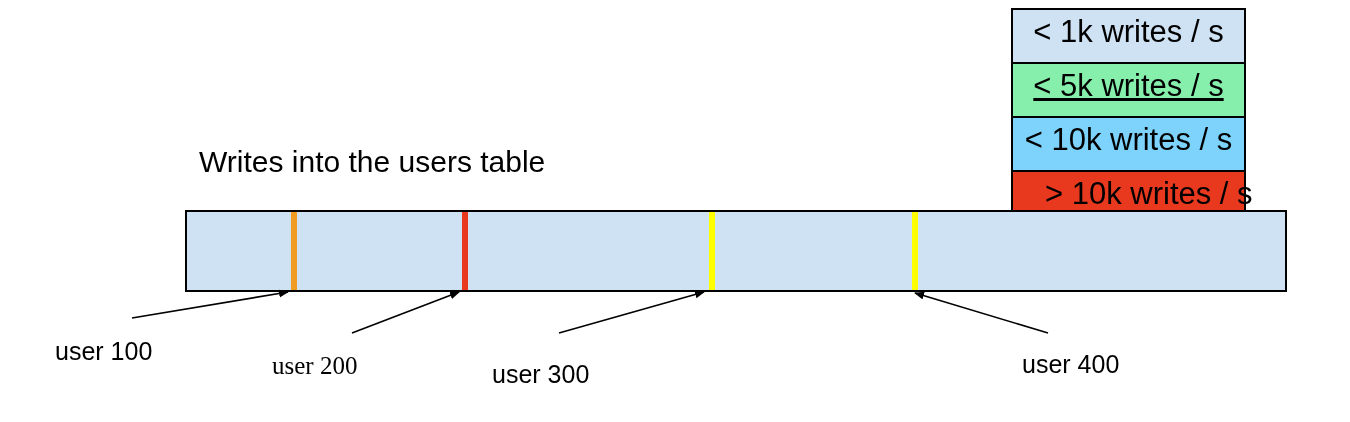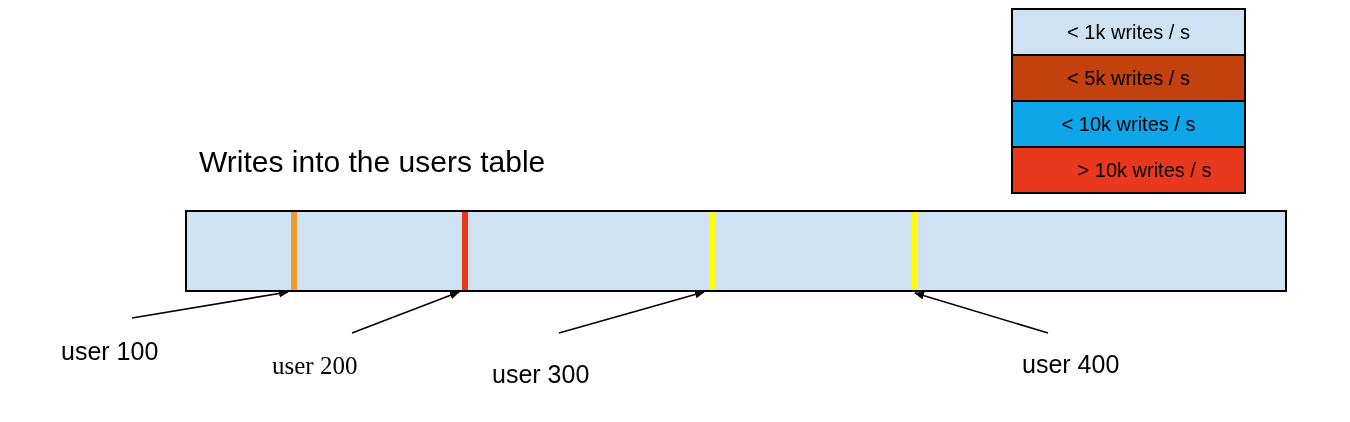--- a/index.html
+++ b/index.html
@@ -25,24 +25,24 @@
   }
   .legend {
     position: absolute;
     left: 1011px;
     top: 8px;
     width: 235px;
     border: 2px solid #000000;
     box-sizing: border-box;
   }
   .legend-item {
-    height: 44px;
+    height: 52px;
     line-height: 44px;
     text-align: center;
-    font-size: 20px;
+    font-size: 31px;
     color: #000000;
     border-top: 2px solid #000000;
     white-space: nowrap;
   }
   .legend-item:first-child {
     border-top: none;
   }
   .table-bar {
     position: absolute;
     left: 185px;
@@ -61,42 +61,42 @@
   .stripe-user-100 { left: 104px; }
   .stripe-user-200 { left: 275px; }
   .stripe-user-300 { left: 522px; }
   .stripe-user-400 { left: 725px; }
   .user-label {
     position: absolute;
     font-size: 25px;
     color: #000000;
     white-space: nowrap;
   }
-  .user-label-100 { left: 61px;  top: 337px; }
+  .user-label-100 { left: 55px;  top: 337px; }
   .user-label-200 { left: 272px; top: 352px; font-family: Liberation Serif, serif; }
   .user-label-300 { left: 492px; top: 360px; }
   .user-label-400 { left: 1022px; top: 350px; }
   .arrows-overlay {
     position: absolute;
     left: 0;
     top: 0;
     pointer-events: none;
   }
 </style>
 </head>
 <body>
 
 <div class="canvas">
 
   <div class="diagram-title">Writes into the users table</div>
 
   <div class="legend">
     <div class="legend-item" style="background: rgb(207, 226, 243);">&lt; 1k writes / s</div>
-    <div class="legend-item" style="background: #c2410c;">&lt; 5k writes / s</div>
-    <div class="legend-item" style="background: #0ea5e9;">&lt; 10k writes / s</div>
+    <div class="legend-item" style="background: #86efac; text-decoration: underline;">&lt; 5k writes / s</div>
+    <div class="legend-item" style="background: #7dd3fc;">&lt; 10k writes / s</div>
     <div class="legend-item" style="background: rgb(232, 57, 31); padding-left: 32px;">&gt; 10k writes / s</div>
   </div>
 
   <div class="table-bar" style="background: rgb(207, 226, 243);">
     <div class="stripe stripe-user-100" style="background: rgb(240, 155, 35);"></div>
     <div class="stripe stripe-user-200" style="background: rgb(232, 57, 31);"></div>
     <div class="stripe stripe-user-300" style="background: rgb(255, 255, 0);"></div>
     <div class="stripe stripe-user-400" style="background: rgb(255, 255, 0);"></div>
   </div>
 

